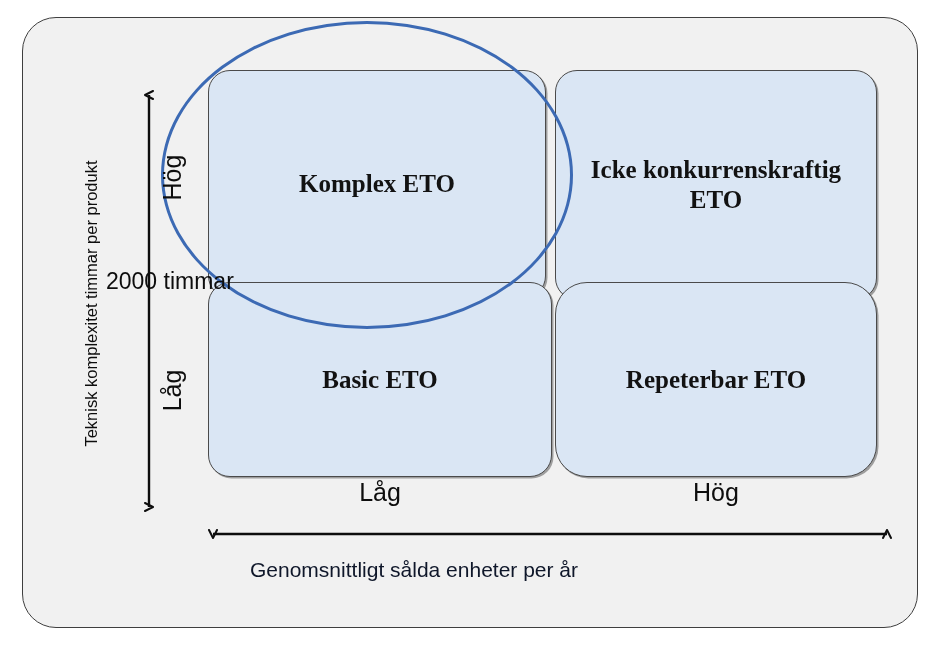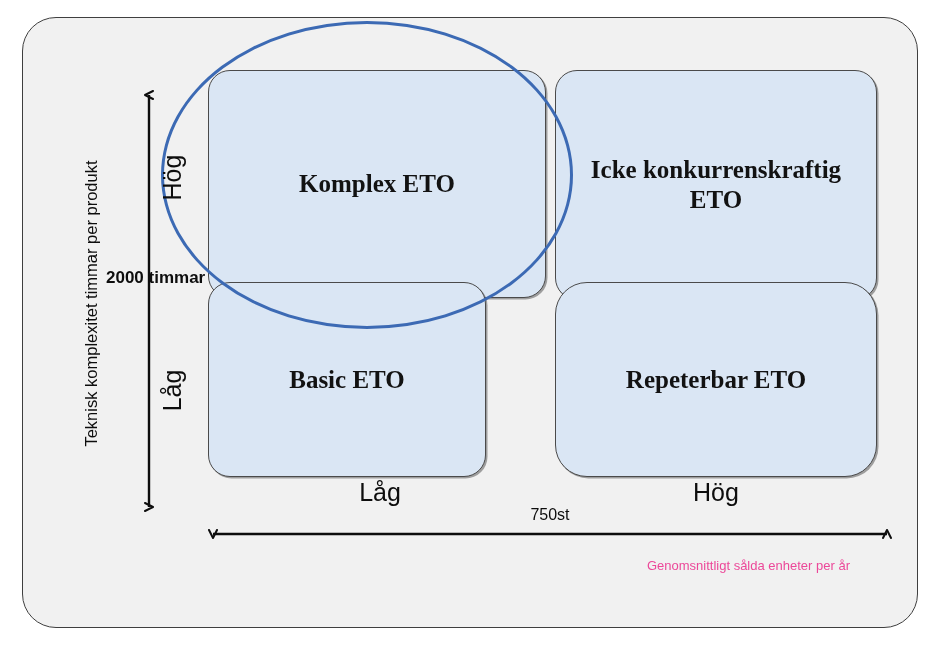--- a/index.html
+++ b/index.html
@@ -43,21 +43,21 @@
     font-family: "Liberation Serif", serif;
     font-weight: bold;
     font-size: 25px;
     color: #121212;
     line-height: 1.2;
     padding: 6px 14px;
     box-shadow: 1.5px 1.5px 0 rgba(90,90,90,0.55);
   }
   .quad-tl { left: 208px; top: 70px;  width: 338px; height: 228px; }
   .quad-tr { left: 555px; top: 70px;  width: 322px; height: 230px; }
-  .quad-bl { left: 208px; top: 282px; width: 278px; height: 195px; }
+  .quad-bl { left: 208px; top: 282px; width: 344px; height: 195px; }
   .quad-br { left: 555px; top: 282px; width: 322px; height: 195px; border-radius: 32px; }
 
   
   .highlight-ellipse {
     position: absolute;
     left: 161px;
     top: 21px;
     width: 412px;
     height: 308px;
     box-sizing: border-box;
@@ -86,24 +86,23 @@
     text-align: center;
     font-size: 16.5px;
     color: #0d0d0d;
     transform: rotate(-90deg);
     white-space: nowrap;
   }
   .y-tick-label {
     position: absolute;
     left: 106px;
     top: 268px;
-    font-size: 17px;
-    color: #0d0d0d;
-    white-space: nowrap;
-    font-weight: bold;
+    font-size: 23px;
+    color: #0d0d0d;
+    white-space: nowrap;
   }
   .y-band-hog {
     position: absolute;
     left: 126px;
     top: 163px;
     width: 92px;
     text-align: center;
     font-size: 25px;
     color: #0d0d0d;
     transform: rotate(-90deg);
@@ -145,23 +144,23 @@
     width: 160px;
     text-align: center;
     font-size: 16px;
     color: #0d0d0d;
   }
   .x-axis-title {
     position: absolute;
     left: 250px;
     top: 558px;
     width: 600px;
-    text-align: right;
-    font-size: 13px;
-    color: #ec4899;
+    text-align: left;
+    font-size: 21px;
+    color: #0f172a;
     white-space: nowrap;
   }
 </style>
 </head>
 <body>
 
 <div id="stage">
 
   <div class="outer-frame"></div>
 
@@ -192,16 +191,15 @@
 
   <div class="highlight-ellipse"></div>
 
   <div class="y-axis-title">Teknisk komplexitet timmar per produkt</div>
   <div class="y-tick-label">2000 timmar</div>
   <div class="y-band-hog">Hög</div>
   <div class="y-band-lag">Låg</div>
 
   <div class="x-band-lag">Låg</div>
   <div class="x-band-hog">Hög</div>
-  <div class="x-tick-label">750st</div>
   <div class="x-axis-title">Genomsnittligt sålda enheter per år</div>
 
 </div>
 
 </body></html>

